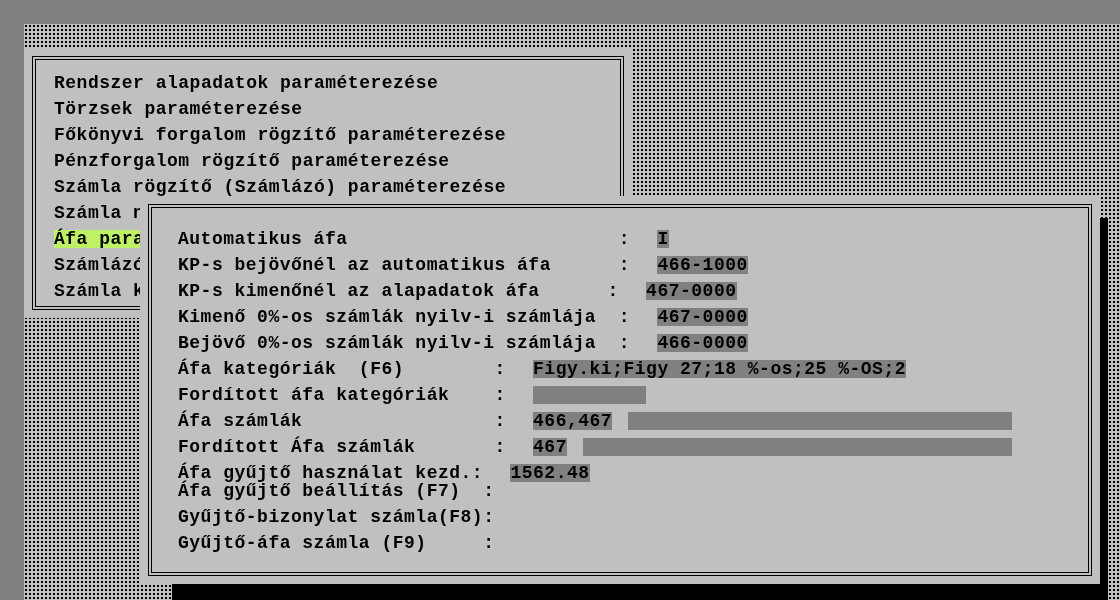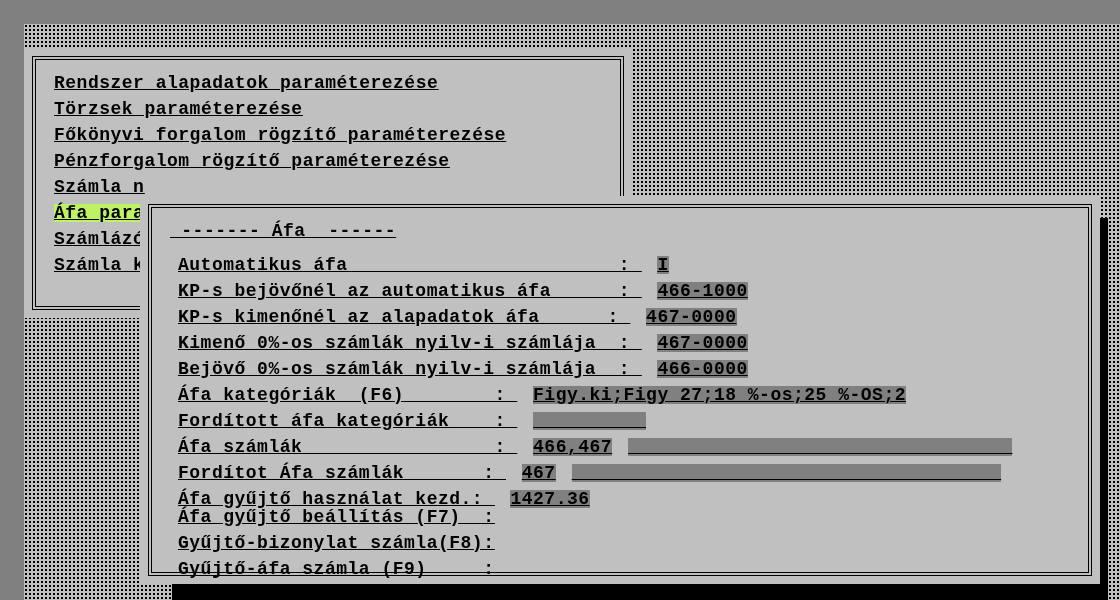--- a/index.html
+++ b/index.html
@@ -1,19 +1,18 @@
 <!DOCTYPE html>
 <html><head>
 <meta charset="utf-8">
 <style>
   * {
     margin: 8px;
     padding: 0;
     box-sizing: border-box;
-    text-decoration: underline;
   }
   body {
     width: 1120px;
     height: 600px;
     background: #808080;
     font-family: 'Courier New', monospace;
     font-size: 18px;
     line-height: 18px;
     position: relative;
     overflow: hidden;
@@ -88,40 +87,40 @@
 
 <div class="halftone"></div>
 
 <div class="panel bg-panel">
   <div class="panel-border"></div>
   <div class="panel-inner" id="menu-list">
       <div class="menu-row">Rendszer alapadatok paraméterezése</div>
       <div class="menu-row">Törzsek paraméterezése</div>
       <div class="menu-row">Főkönyvi forgalom rögzítő paraméterezése</div>
       <div class="menu-row">Pénzforgalom rögzítő paraméterezése</div>
+      <div class="menu-row">Számla rögzítő (Számlázó) paraméterezése</div>
       <div class="menu-row">Számla n</div>
       <div class="menu-row sel">Áfa para</div>
       <div class="menu-row">Számlázó</div>
       <div class="menu-row">Számla k</div>
     </div>
 </div>
 
 <div class="fg-shadow"></div>
 
 <div class="panel fg-panel">
   <div class="panel-border"></div>
   <div class="panel-inner" id="dialog-body">
-      <div class="row"> ------- Áfa  ------</div>
       <div class="row"><span>Automatikus áfa                        : </span><span class="val">I</span></div>
       <div class="row"><span>KP-s bejövőnél az automatikus áfa      : </span><span class="val">466-1000</span></div>
       <div class="row"><span>KP-s kimenőnél az alapadatok áfa      : </span><span class="val">467-0000</span></div>
       <div class="row"><span>Kimenő 0%-os számlák nyilv-i számlája  : </span><span class="val">467-0000</span></div>
       <div class="row"><span>Bejövő 0%-os számlák nyilv-i számlája  : </span><span class="val">466-0000</span></div>
       <div class="row"><span>Áfa kategóriák  (F6)        : </span><span class="val">Figy.ki;Figy 27;18 %-os;25 %-OS;2</span></div>
       <div class="row"><span>Fordított áfa kategóriák    : </span><span class="val">          </span></div>
       <div class="row"><span>Áfa számlák                 : </span><span class="val">466,467</span><span class="widepad">                                  </span></div>
-      <div class="row"><span>Fordítot Áfa számlák       : </span><span class="val">467</span><span class="widepad">                                      </span></div>
-      <div class="row"><span>Áfa gyűjtő használat kezd.: </span><span class="val">1427.36</span></div>
+      <div class="row"><span>Fordított Áfa számlák       : </span><span class="val">467</span><span class="widepad">                                      </span></div>
+      <div class="row"><span>Áfa gyűjtő használat kezd.: </span><span class="val">1562.48</span></div>
       <div class="row"><span>Áfa gyűjtő beállítás (F7)  :</span></div>
       <div class="row"><span>Gyűjtő-bizonylat számla(F8):</span></div>
       <div class="row"><span>Gyűjtő-áfa számla (F9)     :</span></div>
     </div>
 </div>
 
 </body></html>

